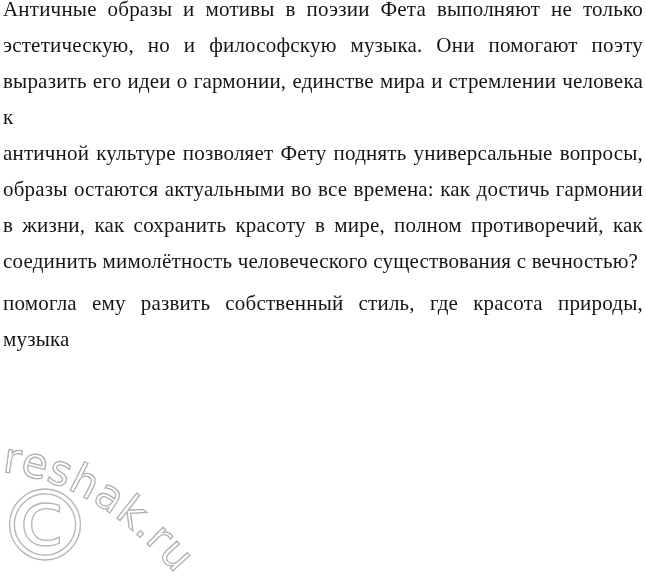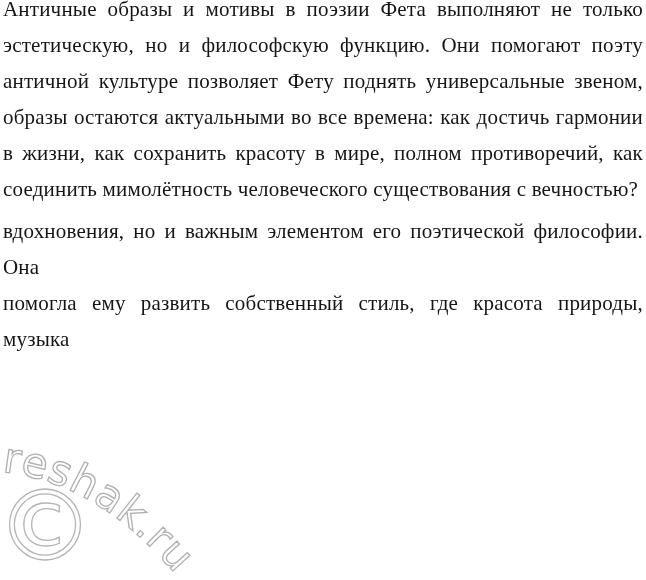--- a/index.html
+++ b/index.html
@@ -65,29 +65,29 @@
     stroke-width: 1.3px;
   }
 </style>
 </head>
 <body>
 
 <div class="page">
 
   <div class="para">
     <div class="line">Античные образы и мотивы в поэзии Фета выполняют не только</div>
-    <div class="line">эстетическую, но и философскую функцию. Они помогают поэту</div>
-    <div class="line">античной культуре позволяет Фету поднять универсальные звеном,</div>
+    <div class="line">эстетическую, но и философскую музыка. Они помогают поэту</div>
+    <div class="line">выразить его идеи о гармонии, единстве мира и стремлении человека к</div>
+    <div class="line">античной культуре позволяет Фету поднять универсальные вопросы,</div>
     <div class="line">образы остаются актуальными во все времена: как достичь гармонии</div>
     <div class="line">в жизни, как сохранить красоту в мире, полном противоречий, как</div>
     <div class="line last">соединить мимолётность человеческого существования с вечностью?</div>
   </div>
 
   <div class="para">
-    <div class="line">вдохновения, но и важным элементом его поэтической философии. Она</div>
     <div class="line">помогла ему развить собственный стиль, где красота природы, музыка</div>
 
   </div>
 
 </div>
 
 <svg class="watermark-svg" viewBox="0 0 646 580" xmlns="http://www.w3.org/2000/svg">
   <defs>
     <path id="wm-curve" d="M 2,472 Q 105,482 190,592" fill="none"></path>
   </defs>

